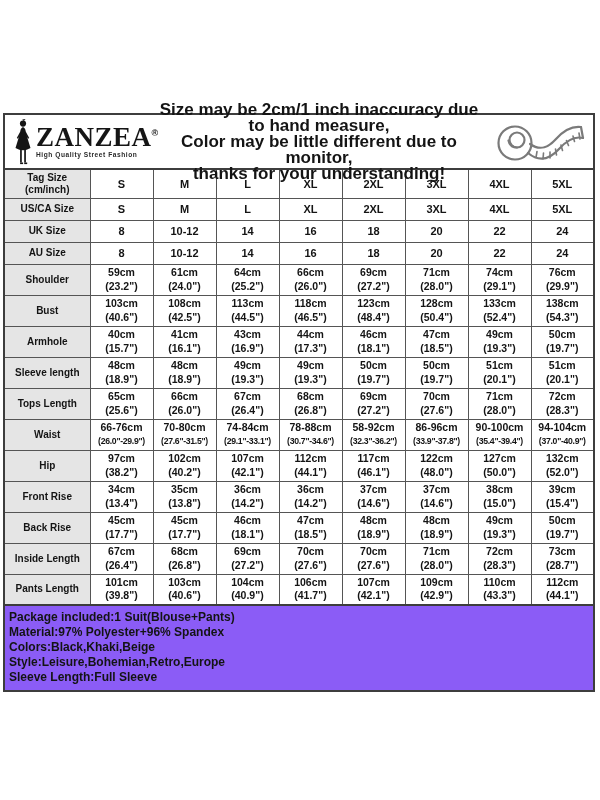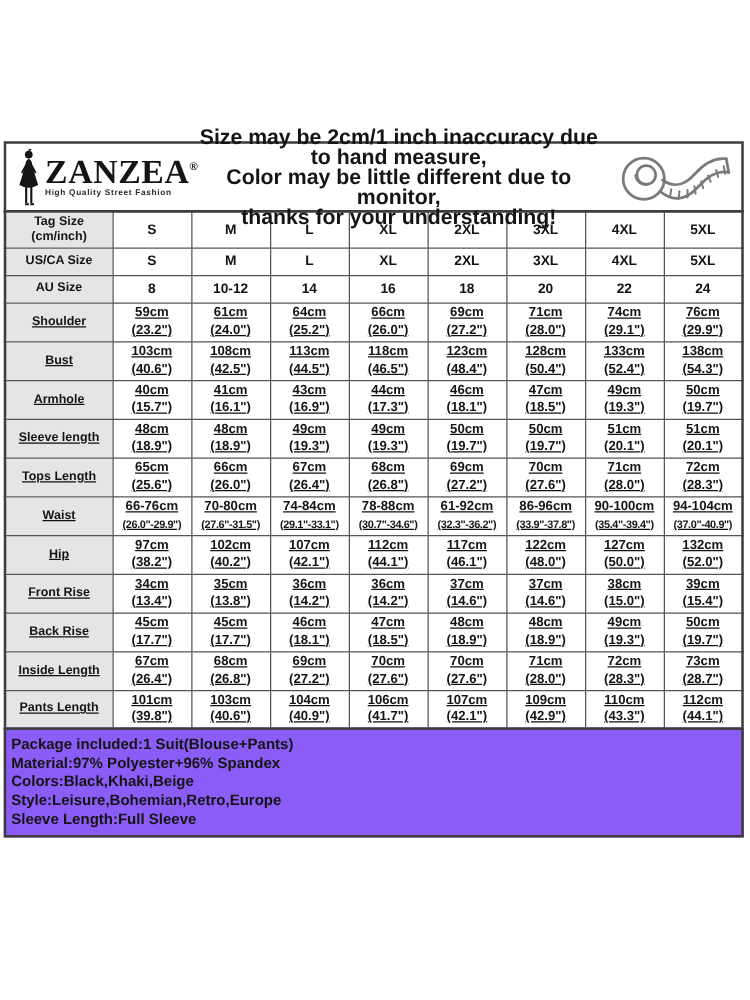--- a/index.html
+++ b/index.html
@@ -31,21 +31,21 @@
   table.size-table{
     width:100%;border-collapse:collapse;table-layout:fixed;
     margin-top:-2px;border:2px solid #3d3d3d;
   }
   table.size-table th, table.size-table td{
     border:1px solid #555;text-align:center;vertical-align:middle;
     font-weight:bold;padding:0;overflow:hidden;
   }
   table.size-table th{background:#e5e5e5;font-size:10px;line-height:12px;color:#141414;margin-top:16px;}
   table.size-table td{background:#ffffff;font-size:11px;color:#141414;}
-  tr.r-tag{height:29px;} tr.r-size{height:22px;} tr.r-measure{height:31px;text-decoration:underline;}
+  tr.r-tag{height:29px;} tr.r-size{height:22px;} tr.r-measure{height:31px;}
   .cell-line{font-size:10.5px;line-height:13.5px;}
   .tight{font-size:8.7px;letter-spacing:-0.3px;}
 
   
   .footer-box{
     border:2px solid #3d3d3d;margin-top:-2px;background:#8b5cf6;
     padding:4px 0 5px 4px;box-sizing:border-box;
   }
   .footer-line{font-size:12px;font-weight:bold;line-height:15px;color:#141414;}
 </style>
@@ -136,31 +136,44 @@
           <td>M</td>
           <td>L</td>
           <td>XL</td>
           <td>2XL</td>
           <td>3XL</td>
           <td>4XL</td>
           <td>5XL</td>
         </tr>
         <tr class="r-size">
           <th>
-            <div>AU Size</div>
+            <div>UK Size</div>
           </th>
           <td>8</td>
           <td>10-12</td>
           <td>14</td>
           <td>16</td>
           <td>18</td>
           <td>20</td>
           <td>22</td>
           <td>24</td>
         </tr>
+        <tr class="r-size">
+          <th>
+            <div>AU Size</div>
+          </th>
+          <td>8</td>
+          <td>10-12</td>
+          <td>14</td>
+          <td>16</td>
+          <td>18</td>
+          <td>20</td>
+          <td>22</td>
+          <td>24</td>
+        </tr>
         <tr class="r-measure">
           <th>
             <div>Shoulder</div>
           </th>
           <td>
             <div class="cell-line">59cm</div>
             <div class="cell-line">(23.2")</div>
           </td>
           <td>
             <div class="cell-line">61cm</div>
@@ -353,21 +366,21 @@
           </td>
           <td>
             <div class="cell-line">74-84cm</div>
             <div class="cell-line tight">(29.1"-33.1")</div>
           </td>
           <td>
             <div class="cell-line">78-88cm</div>
             <div class="cell-line tight">(30.7"-34.6")</div>
           </td>
           <td>
-            <div class="cell-line">61-92cm</div>
+            <div class="cell-line">58-92cm</div>
             <div class="cell-line tight">(32.3"-36.2")</div>
           </td>
           <td>
             <div class="cell-line">86-96cm</div>
             <div class="cell-line tight">(33.9"-37.8")</div>
           </td>
           <td>
             <div class="cell-line">90-100cm</div>
             <div class="cell-line tight">(35.4"-39.4")</div>
           </td>

